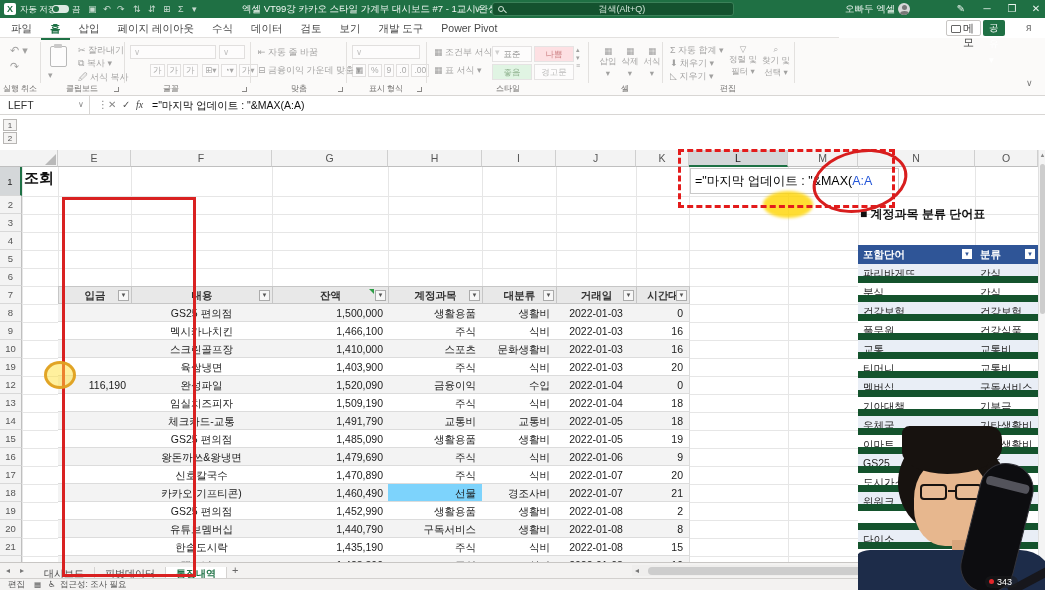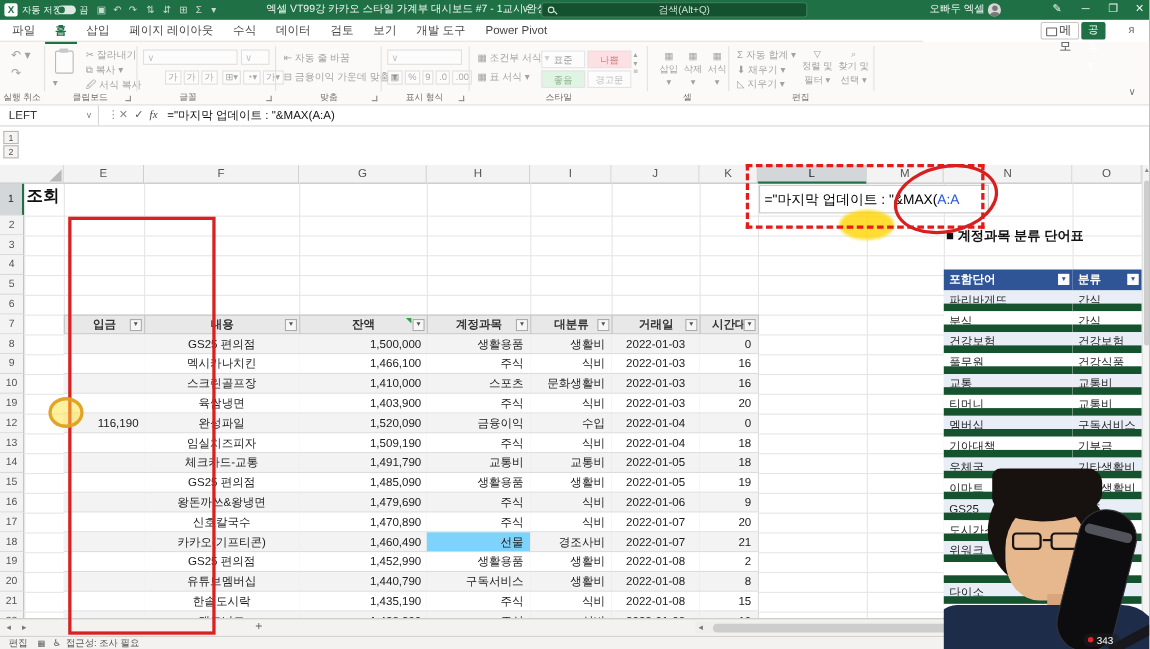--- a/index.html
+++ b/index.html
@@ -494,20 +494,21 @@
     <div class="mic-arm"></div>
     <div class="mic">
         <div class="mic-band"></div>
       </div>
   </div>
 
 
   <div id="tabbar" class="abs">
     <span class="navarr" style="left:6px;">◂</span>
     <span class="navarr" style="left:20px;">▸</span>
+    <span id="stabs"><span class="stab">대시보드</span><span class="stab">피벗데이터</span><span class="stab active">통장내역</span></span>
     <span id="addsheet">+</span>
     <span id="hscroll">
       <span class="navarr" style="left:3px;top:-2px;">◂</span>
       <span id="hthumb"></span>
     </span>
   </div>
 
   <div id="statusbar" class="abs">
     <span style="left:8px;">편집</span>
     <span style="left:34px;font-size:7.5px;">▦</span>

